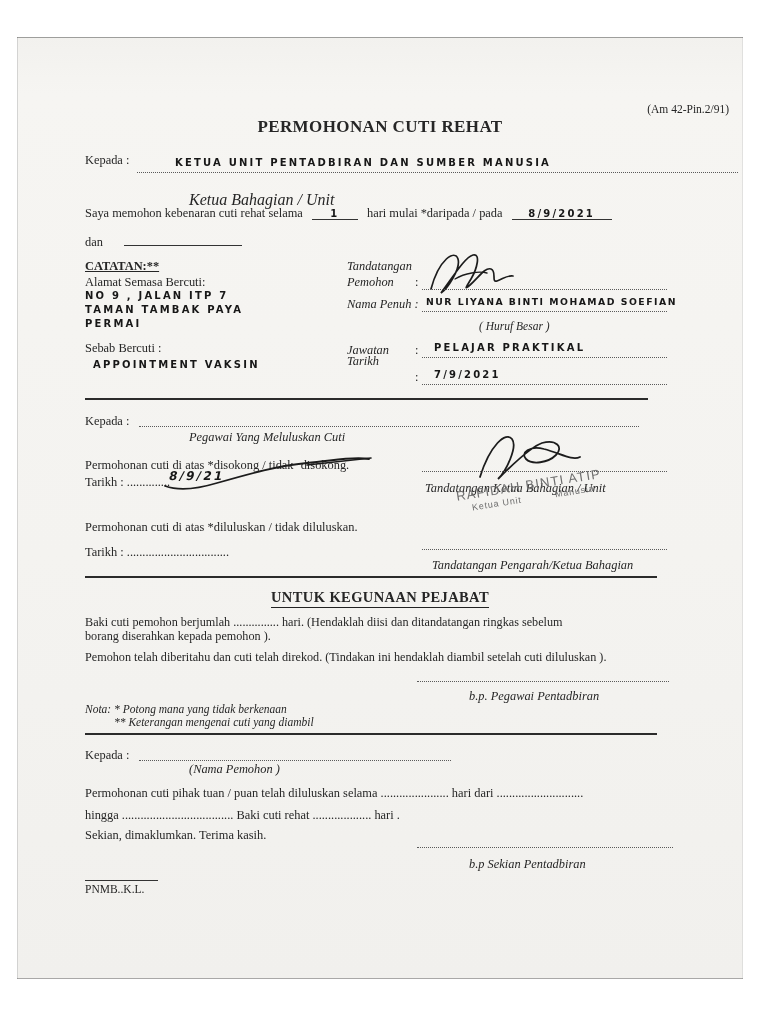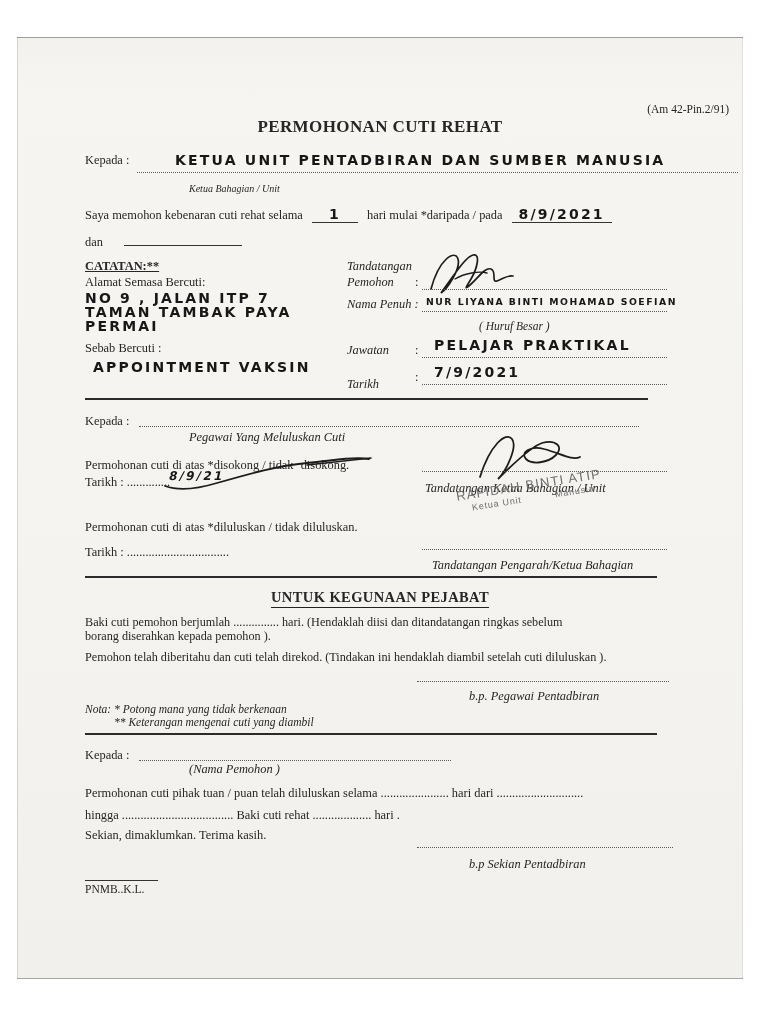--- a/index.html
+++ b/index.html
@@ -9,21 +9,21 @@
          background:linear-gradient(180deg,#f2f1ee 0%,#f6f5f2 6%,#f4f3f0 55%,#f1f0ed 100%);
          box-shadow:inset 0 1px 0 rgba(90,90,90,.55), inset 0 -1px 0 rgba(110,110,110,.55),
                     inset 1px 0 0 rgba(190,190,190,.6), inset -1px 0 0 rgba(205,205,205,.5);}
   .abs{position:absolute;}
   .t{font-size:12.4px;white-space:nowrap;}
   .sm{font-size:11.5px;}
   .it{font-style:italic;}
   .b{font-weight:bold;}
   .title{font-size:17px;font-weight:bold;letter-spacing:.4px;text-align:center;width:100%;}
   .heading-ul{text-decoration:underline;}
-  .hw{font-family:"DejaVu Sans","Liberation Sans",sans-serif;font-size:14px;letter-spacing:2.2px;
+  .hw{font-family:"DejaVu Sans","Liberation Sans",sans-serif;font-size:10px;letter-spacing:2.2px;
       font-weight:600;color:#171717;white-space:nowrap;}
   .hw-sm{font-size:9.3px;letter-spacing:1.5px;}
   .dotlead{border-bottom:1.6px dotted #5a5a5a;}
   .solidline{border-bottom:1.5px solid #333;}
   .rule{background:#2b2b2b;height:2px;}
   .center-caption{text-align:center;}
   .office-h{font-size:14.5px;font-weight:bold;letter-spacing:.4px;border-bottom:1.6px solid #222;
             display:inline-block;padding-bottom:1px;}
   .stamp{color:#6f6f6f;transform:rotate(-9deg);transform-origin:left top;
          font-family:"Liberation Sans","DejaVu Sans",sans-serif;}
@@ -38,21 +38,21 @@
 
 <div class="paper">
 
   <div class="abs sm" style="top:66px;right:14px;">(Am 42-Pin.2/91)</div>
   <div class="abs title" style="top:80px;left:0;">PERMOHONAN CUTI REHAT</div>
 
   <div class="abs t" style="top:116px;left:68px;">Kepada :</div>
   <div class="abs dotlead" style="top:109px;left:120px;width:601px;height:26px;">
     <span class="hw abs" style="left:38px;bottom:4px;">KETUA UNIT PENTADBIRAN DAN SUMBER MANUSIA</span>
   </div>
-  <div class="abs t it" style="top:146px;left:172px;font-size:10px;">Ketua Bahagian / Unit</div>
+  <div class="abs t it" style="top:154px;left:172px;font-size:16px;">Ketua Bahagian / Unit</div>
 
   <div class="abs t" style="top:169px;left:68px;">
     <span>Saya memohon kebenaran cuti  rehat selama</span>
     <span class="hw solidline" style="display:inline-block;width:46px;text-align:center;margin:0 6px;">1</span>
     <span>hari  mulai  *daripada / pada</span>
     <span class="hw solidline" style="display:inline-block;width:100px;text-align:center;margin-left:6px;">8/9/2021</span>
   </div>
   <div class="abs t" style="top:195px;left:68px;">
     <span>dan</span>
     <span class="solidline" style="display:inline-block;width:118px;height:13px;margin-left:18px;"></span>
@@ -83,21 +83,21 @@
     <span class="hw hw-sm abs" style="left:4px;bottom:4px;">NUR LIYANA BINTI MOHAMAD SOEFIAN</span>
   </div>
   <div class="abs t it sm" style="top:283px;left:462px;">( Huruf Besar )</div>
 
   <div class="abs t it" style="top:306px;left:330px;">Jawatan</div>
   <div class="abs t" style="top:306px;left:398px;">:</div>
   <div class="abs dotlead" style="top:298px;left:405px;width:245px;height:22px;">
     <span class="hw abs" style="left:12px;bottom:4px;">PELAJAR PRAKTIKAL</span>
   </div>
 
-  <div class="abs t it" style="top:340px;left:330px;">Tarikh</div>
+  <div class="abs t it" style="top:317px;left:330px;">Tarikh</div>
   <div class="abs t" style="top:333px;left:398px;">:</div>
   <div class="abs dotlead" style="top:325px;left:405px;width:245px;height:22px;">
     <span class="hw abs" style="left:12px;bottom:4px;">7/9/2021</span>
   </div>
 
   <div class="abs rule" style="top:361px;left:68px;width:563px;"></div>
 
   <div class="abs t" style="top:377px;left:68px;">Kepada :</div>
   <div class="abs dotlead" style="top:371px;left:122px;width:500px;height:18px;"></div>
   <div class="abs t it" style="top:393px;left:172px;">Pegawai Yang Meluluskan  Cuti</div>

